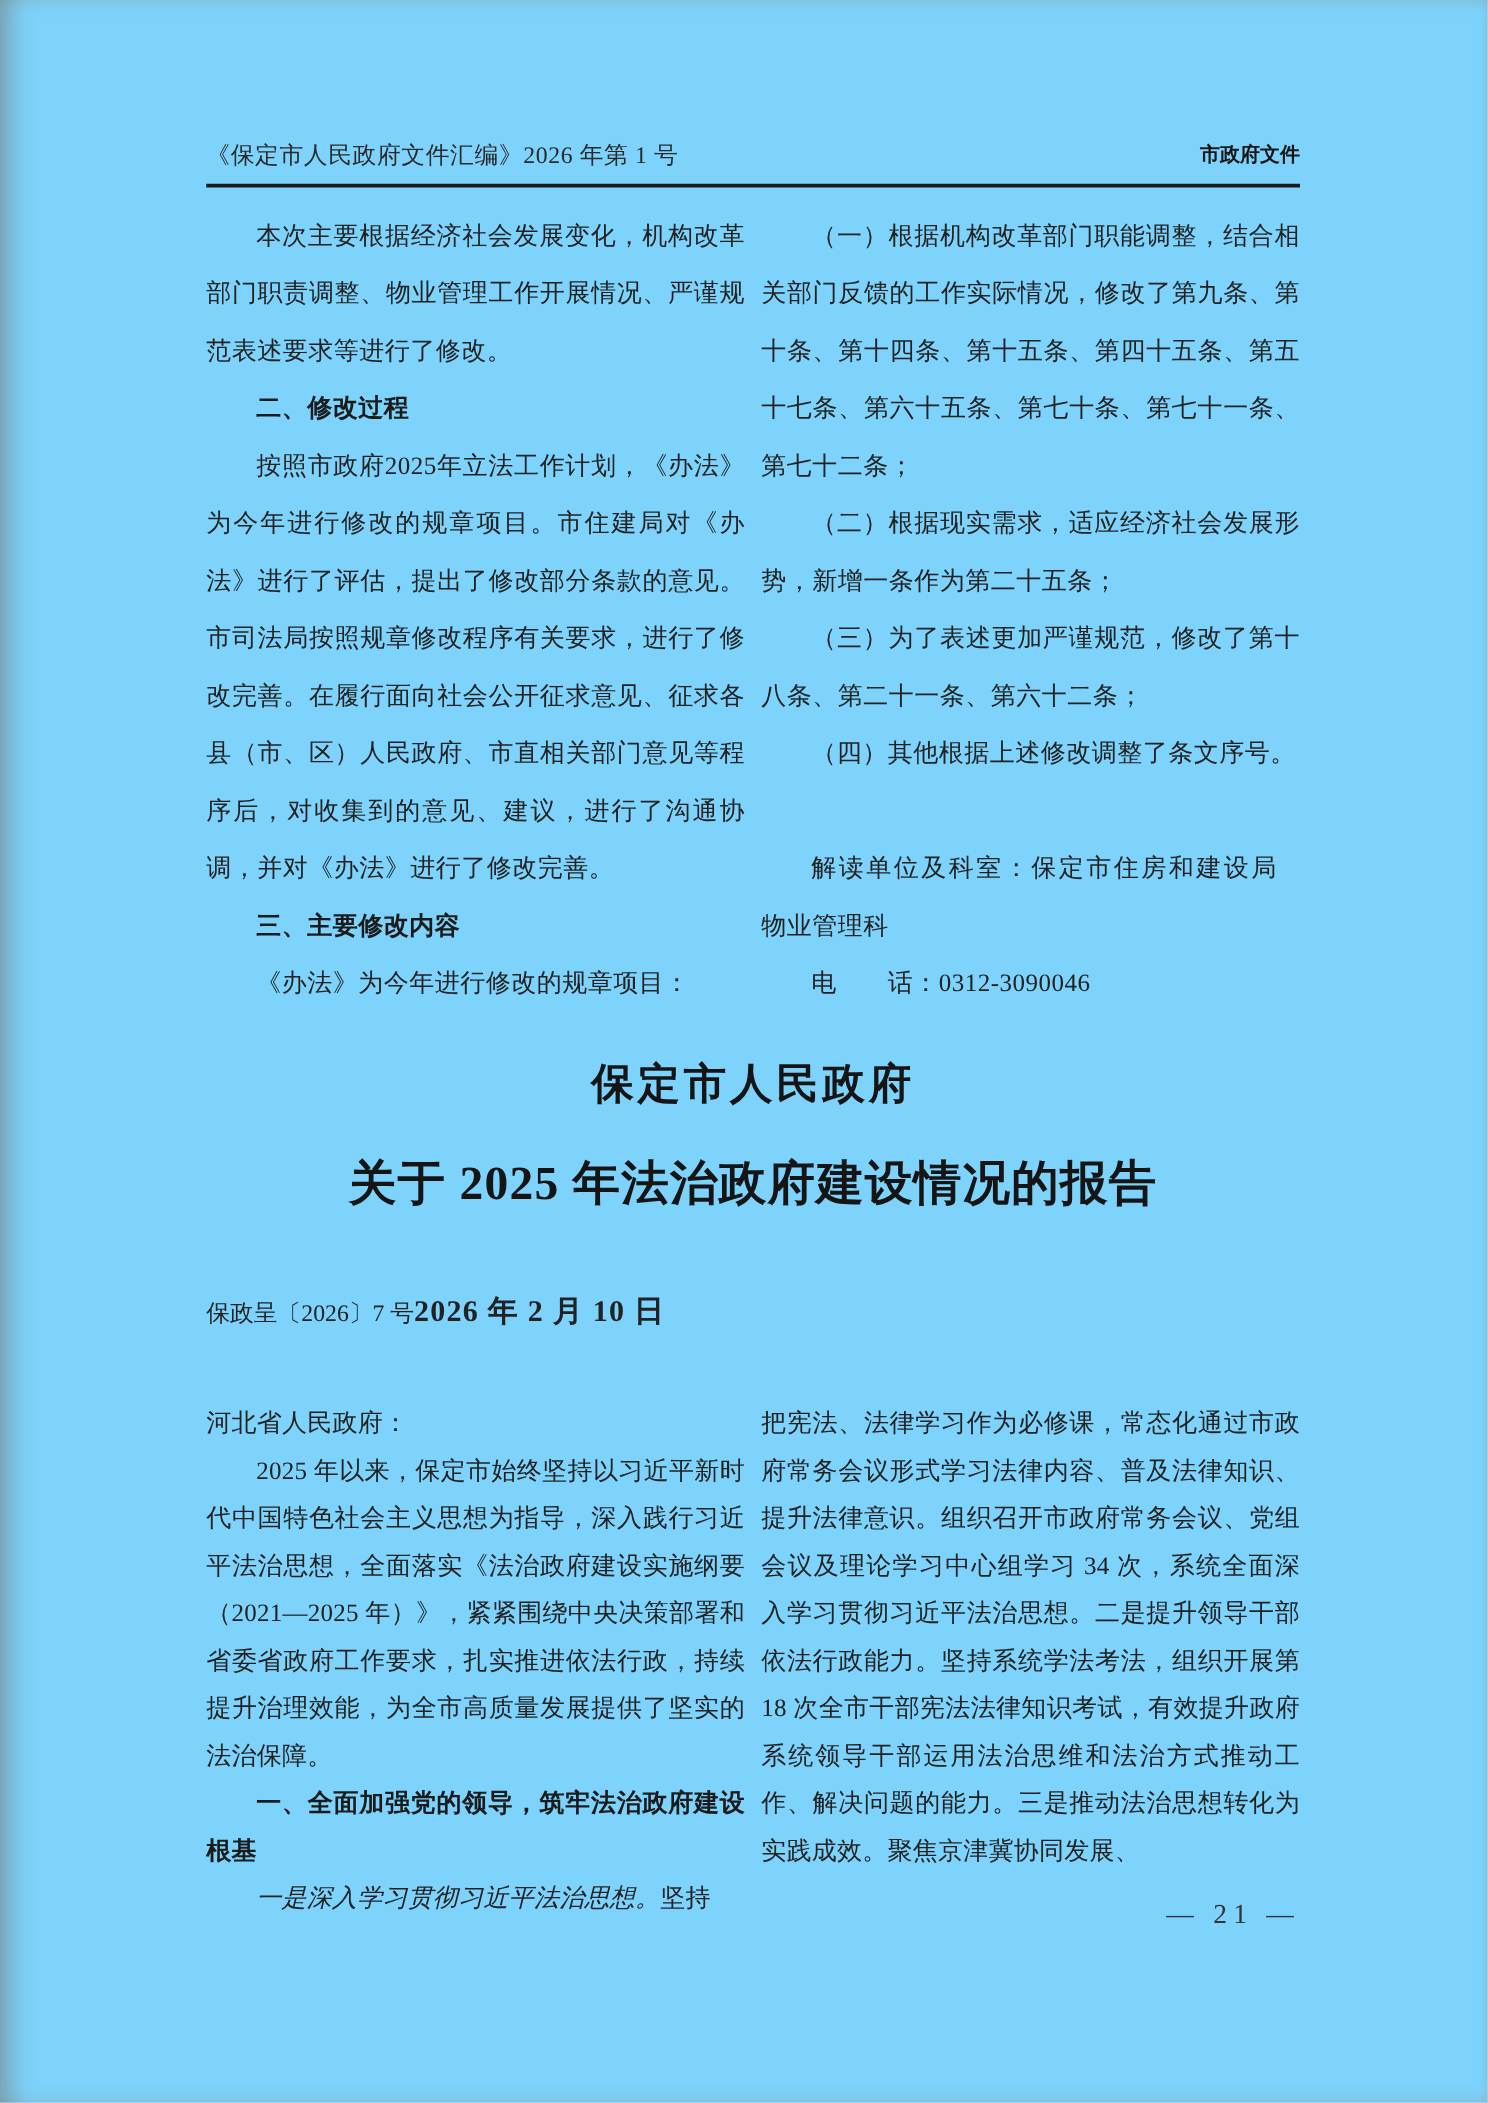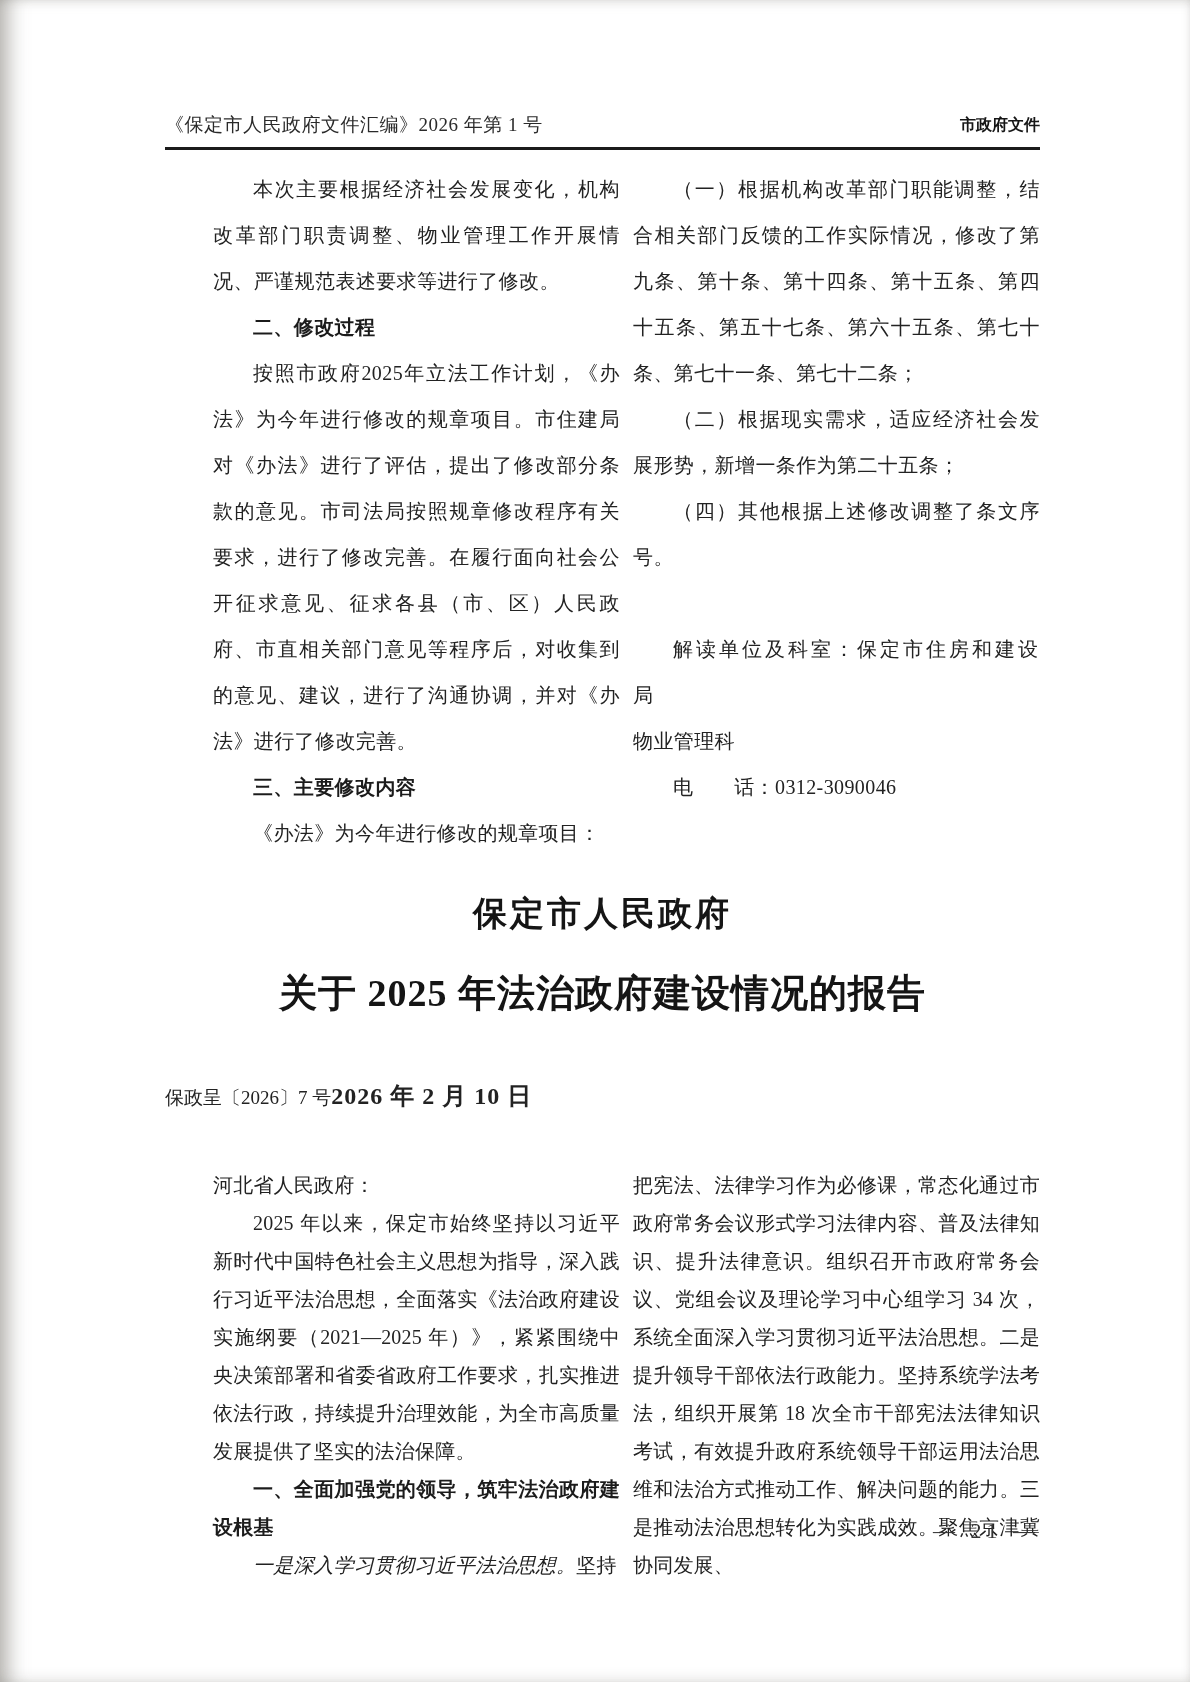--- a/index.html
+++ b/index.html
@@ -6,21 +6,21 @@
   html, body { margin: 0; padding: 0; }
   body {
     background: #e7e5e1;
     font-family: "Liberation Serif", "DejaVu Serif", serif;
   }
   .page {
     position: relative;
     width: 1190px;
     height: 1682px;
     margin: 0 auto;
-    background: #ffffff;
+    background: #7dd3fc;
     color: #222;
     padding: 112px 150px 0 165px;
     overflow: hidden;
     box-shadow:
       inset 24px 0 20px -16px rgba(118,115,108,.55),
       inset 0 10px 12px -9px rgba(150,148,142,.35),
       inset -6px 0 8px -6px rgba(150,148,142,.25),
       inset 0 -12px 14px -11px rgba(150,148,142,.30);
   }
   .hdr {
@@ -32,21 +32,21 @@
   }
   .hdr-left { letter-spacing: .5px; color: #2a2a2a; }
   .hdr-right {
     font-family: "Liberation Sans", "DejaVu Sans", sans-serif;
     font-weight: 700;
     font-size: 16px;
     color: #161616;
   }
   .rule { border-bottom: 3px solid #1b1b1b; margin-top: 9px; }
 
-  .cols { display: flex; gap: 13px; margin-left: 48px; }
+  .cols { display: flex; gap: 13px; }
   .col { flex: 1; min-width: 0; }
 
   .s1 { margin-top: 16px; }
   .s1 p {
     margin: 0;
     font-size: 20px;
     line-height: 46px;
     text-align: justify;
     text-indent: 2em;
     letter-spacing: .4px;
@@ -113,20 +113,21 @@
     <div class="col">
       <p>本次主要根据经济社会发展变化，机构改革部门职责调整、物业管理工作开展情况、严谨规范表述要求等进行了修改。</p>
       <p class="h">二、修改过程</p>
       <p>按照市政府2025年立法工作计划，《办法》为今年进行修改的规章项目。市住建局对《办法》进行了评估，提出了修改部分条款的意见。市司法局按照规章修改程序有关要求，进行了修改完善。在履行面向社会公开征求意见、征求各县（市、区）人民政府、市直相关部门意见等程序后，对收集到的意见、建议，进行了沟通协调，并对《办法》进行了修改完善。</p>
       <p class="h">三、主要修改内容</p>
       <p>《办法》为今年进行修改的规章项目：</p>
     </div>
     <div class="col">
       <p>（一）根据机构改革部门职能调整，结合相关部门反馈的工作实际情况，修改了第九条、第十条、第十四条、第十五条、第四十五条、第五十七条、第六十五条、第七十条、第七十一条、第七十二条；</p>
       <p>（二）根据现实需求，适应经济社会发展形势，新增一条作为第二十五条；</p>
+      <p>（三）为了表述更加严谨规范，修改了第十八条、第二十一条、第六十二条；</p>
       <p>（四）其他根据上述修改调整了条文序号。</p>
       <p class="gap-above spread">解读单位及科室：保定市住房和建设局</p>
       <p class="noindent">物业管理科</p>
       <p>电　　话：0312-3090046</p>
     </div>
   </section>
 
   <div class="title-block">
     <div class="t1">保定市人民政府</div>
     <div class="t2">关于 2025 年法治政府建设情况的报告</div>

